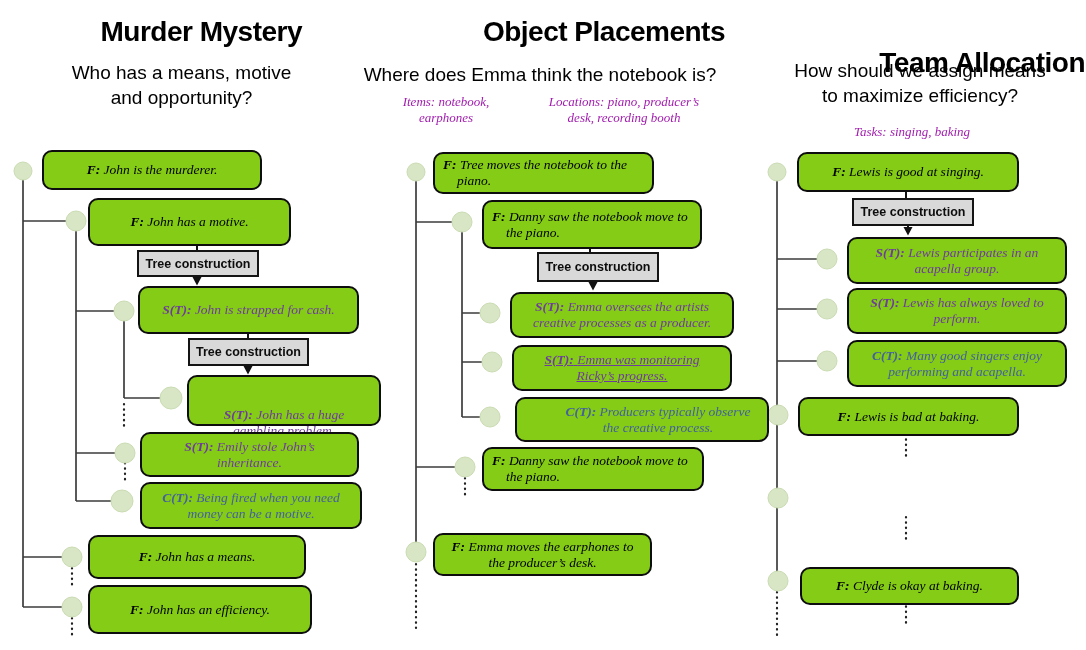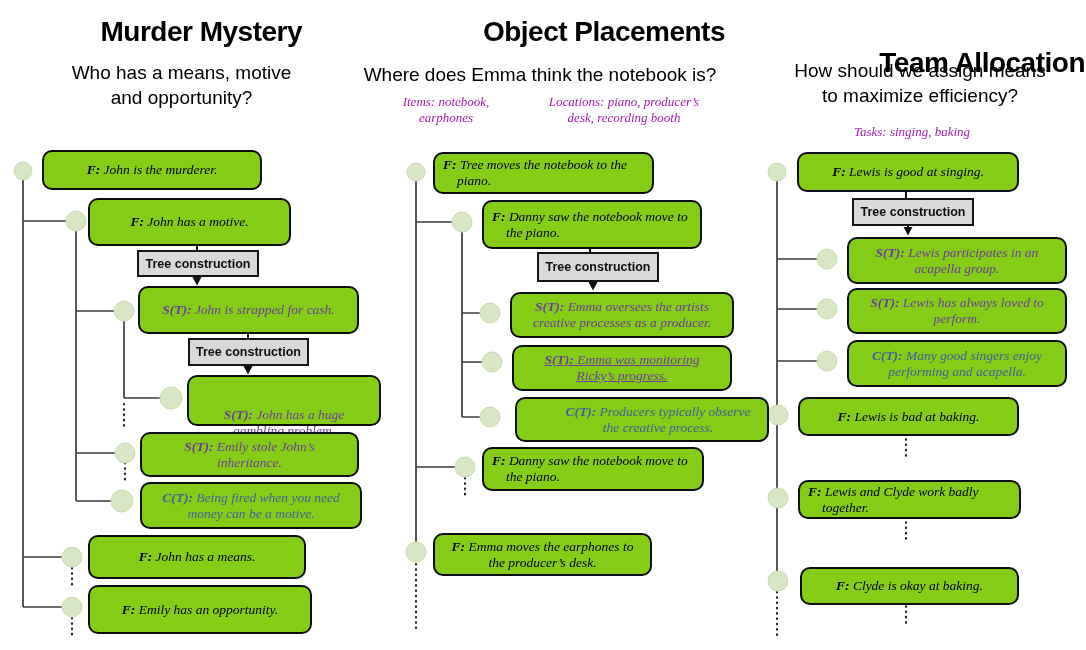--- a/index.html
+++ b/index.html
@@ -109,21 +109,21 @@
   <div class="node c" style="left:140px;top:482px;width:218px;height:43px;">
     <p class="txt" style="max-width:190px;"><span class="pfx">C(T):</span> <span>Being fired when you need money can be a motive.</span></p>
   </div>
   <div class="node s" style="left:140px;top:432px;width:215px;height:41px;">
     <p class="txt" style="max-width:170px;"><span class="pfx">S(T):</span> <span>Emily stole John’s inheritance.</span></p>
   </div>
   <div class="node f one" style="left:88px;top:535px;width:214px;height:40px;">
     <p class="txt"><span class="pfx">F:</span> <span>John has a means.</span></p>
   </div>
   <div class="node f one" style="left:88px;top:585px;width:220px;height:45px;">
-    <p class="txt"><span class="pfx">F:</span> <span>Emily has an opportunity.</span></p>
+    <p class="txt"><span class="pfx">F:</span> <span>John has an efficiency.</span></p>
   </div>
 
   <div class="col-title" style="left:355px;top:16px;width:370px;">Object Placements</div>
   <div class="col-question" style="left:340px;top:62px;width:400px;">
     <span>Where does Emma think the notebook is?</span>
   </div>
   <div class="annotation" style="left:390px;top:94px;width:112px;">
     <span>Items: notebook,</span><br>
     <span>earphones</span>
   </div>
@@ -173,20 +173,17 @@
   </div>
   <div class="node s" style="left:847px;top:288px;width:216px;height:42px;">
     <p class="txt" style="max-width:190px;"><span class="pfx">S(T):</span> <span>Lewis has always loved to perform.</span></p>
   </div>
   <div class="node c" style="left:847px;top:340px;width:216px;height:43px;">
     <p class="txt" style="max-width:185px;"><span class="pfx">C(T):</span> <span>Many good singers enjoy performing and acapella.</span></p>
   </div>
   <div class="node f one" style="left:798px;top:397px;width:217px;height:35px;">
     <p class="txt"><span class="pfx">F:</span> <span>Lewis is bad at baking.</span></p>
   </div>
-  <div class="node f hang" style="left:798px;top:480px;width:219px;height:35px;">
-    <p class="txt" style="max-width:172px;"><span class="pfx">F:</span> <span>Lewis and Clyde work badly together.</span></p>
-  </div>
   <div class="node f one" style="left:800px;top:567px;width:215px;height:34px;">
     <p class="txt"><span class="pfx">F:</span> <span>Clyde is okay at baking.</span></p>
   </div>
 
 </div>
 
 </body></html>

